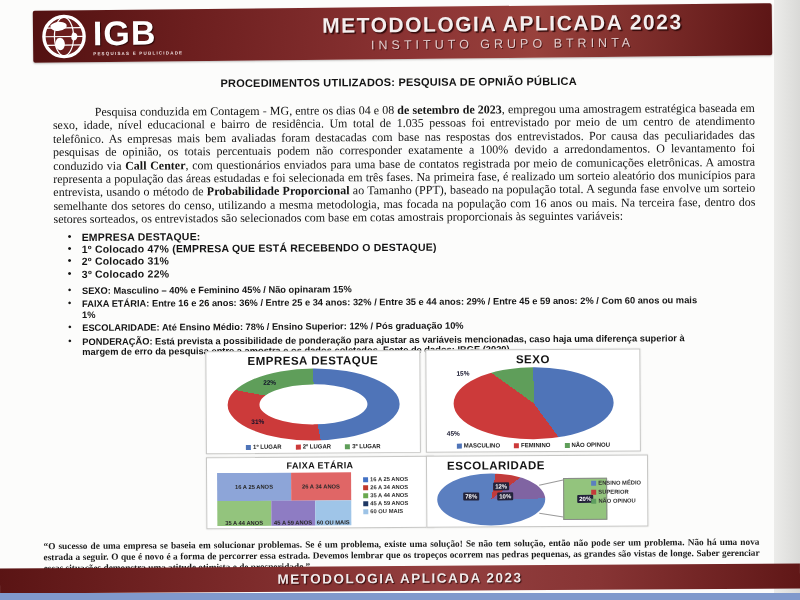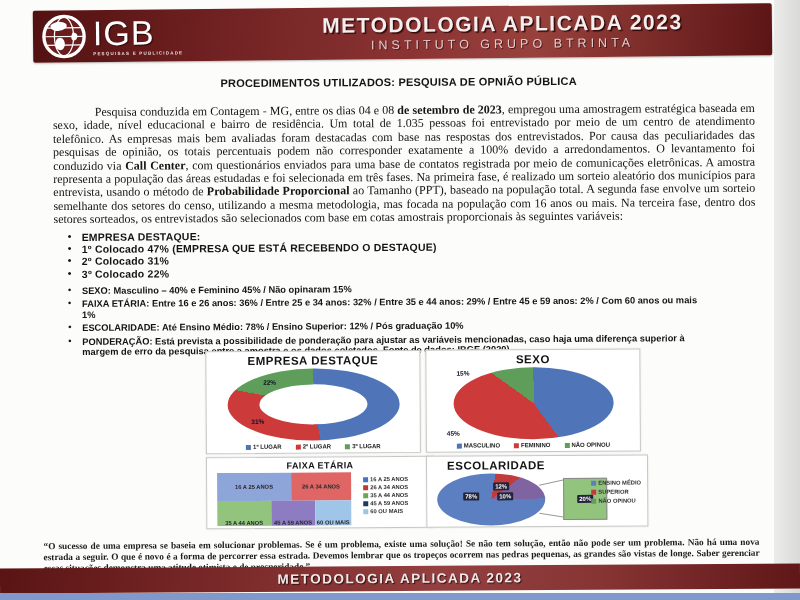--- a/index.html
+++ b/index.html
@@ -6,21 +6,21 @@
   body{width:800px;height:600px;overflow:hidden;background:#ffffff;font-family:"Liberation Sans",sans-serif;}
   .page{position:absolute;inset:0;background:#fcfcfb;}
   .edge-right{position:absolute;right:0;top:0;width:26px;height:600px;background:linear-gradient(90deg,#ececea,#d9d9d7);}
   .edge-bottom{position:absolute;left:0;top:593px;width:800px;height:7px;background:#8099cc;}
 
   
   .band{position:absolute;left:33px;right:28px;top:7px;height:52px;
     background:linear-gradient(96deg,#521111 0%,#6d1f1f 22%,#8c3434 52%,#98413c 68%,#5c1515 100%);
     border-radius:2px;transform:rotate(-0.6deg);box-shadow:0 1px 2px rgba(0,0,0,.25);}
   .logo{position:absolute;left:8px;top:3px;display:flex;align-items:center;gap:6px;}
-  .logo-letters{color:#fff;font-weight:normal;font-size:34px;line-height:1;letter-spacing:1px;text-shadow:1px 1px 1px #2a0606;}
+  .logo-letters{color:#fff;font-weight:bold;font-size:34px;line-height:1;letter-spacing:1px;text-shadow:1px 1px 1px #2a0606;}
   .logo-sub{display:block;font-size:4.5px;letter-spacing:1.2px;color:#e8d8d8;font-weight:bold;margin-top:1px;}
   .band-titles{position:absolute;left:220px;right:20px;top:6px;text-align:center;}
   .band-title{font-size:21px;font-weight:bold;letter-spacing:1.5px;color:#f4eeee;text-shadow:1.5px 1.5px 1px rgba(35,3,3,.85);}
   .band-subtitle{font-size:12.5px;letter-spacing:4px;color:#e2cccc;margin-top:1px;text-shadow:1px 1px 0 rgba(35,3,3,.6);}
 
   
   .doc{position:absolute;inset:0;transform:rotate(-0.35deg);color:#141414;}
   .sec-title{position:absolute;left:100px;width:600px;top:76px;text-align:center;
     font-size:11px;font-weight:bold;letter-spacing:.2px;}
   .para{position:absolute;left:54px;width:702px;top:92px;font-family:"Liberation Serif",serif;

